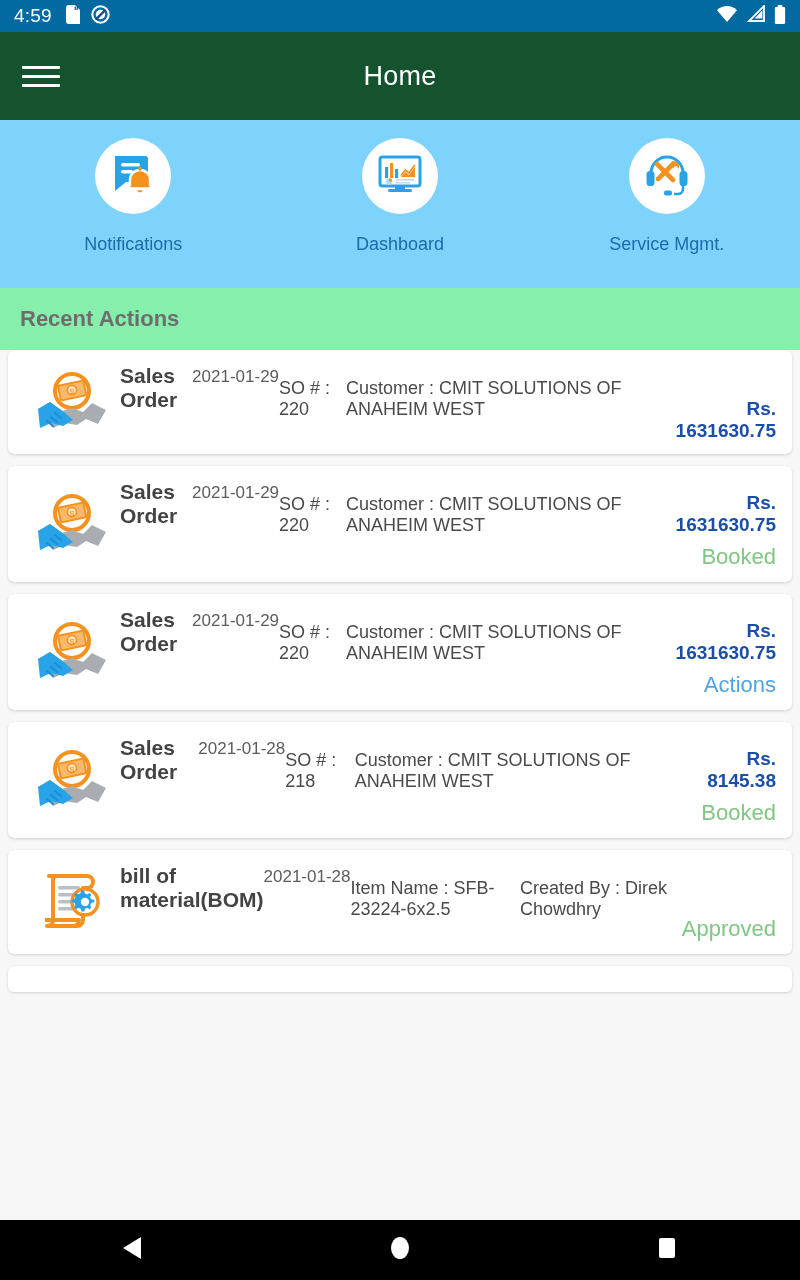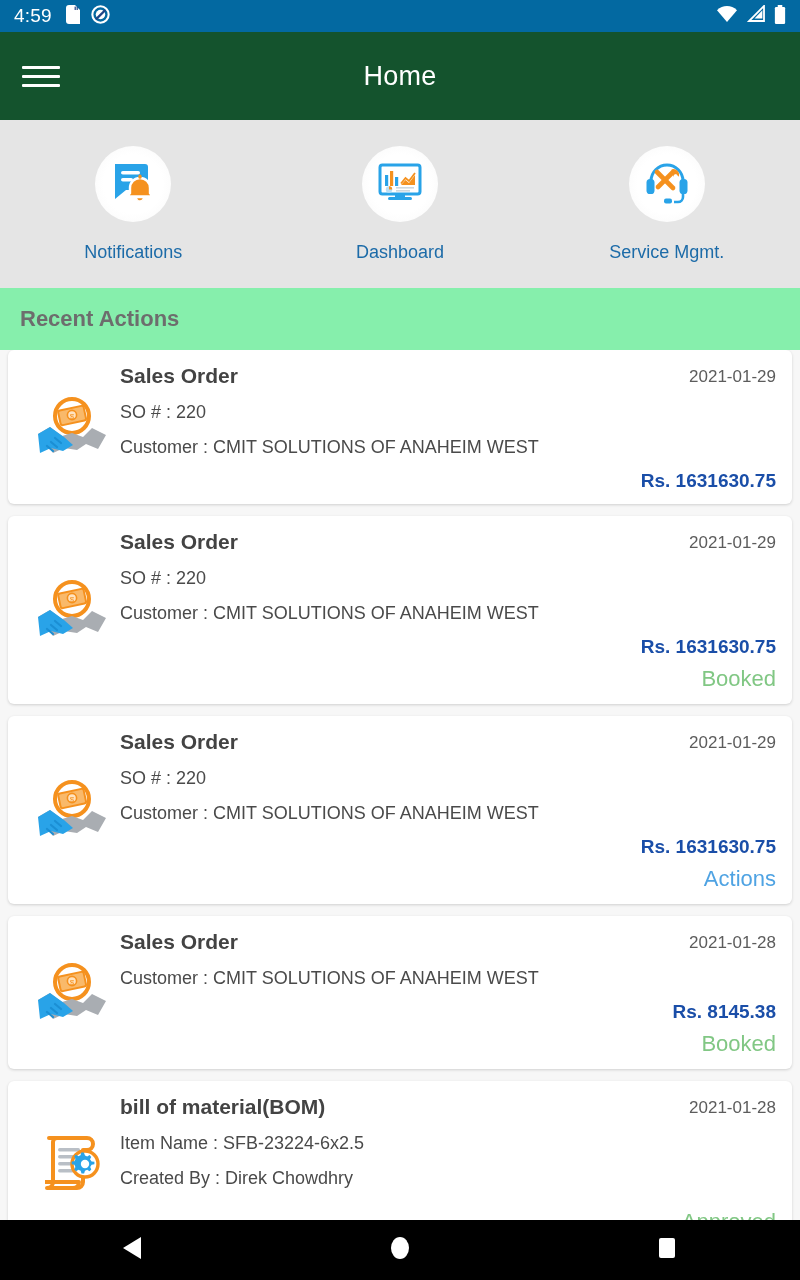--- a/index.html
+++ b/index.html
@@ -30,22 +30,22 @@
   }
   .menu-btn { width: 60px; margin-left: 22px; display: flex; flex-direction: column; gap: 6px; cursor: pointer; }
   .menu-btn i { display: block; width: 38px; height: 3px; background: #fff; border-radius: 1px; }
   .app-title {
     position: absolute; left: 0; right: 0; text-align: center;
     font-size: 27px; font-weight: 400; letter-spacing: .3px; pointer-events: none;
   }
 
   
   .quick-actions {
-    background: #e5e5e5; display: flex; flex: 0 0 168px;
-    align-items: flex-start; padding-top: 26px;
+    background: #7dd3fc; display: flex; flex: 0 0 168px;
+    align-items: flex-start; padding-top: 18px;
   }
   .qa-item { flex: 1; display: flex; flex-direction: column; align-items: center; cursor: pointer; }
   .qa-circle {
     width: 76px; height: 76px; border-radius: 50%;
     background: radial-gradient(circle at 50% 50%, #ffffff 55%, #fbfbfb 78%, #f7f7f7 100%);
     display: flex; align-items: center; justify-content: center;
   }
   .qa-label { margin-top: 20px; font-size: 18px; color: #1c6ba8; }
 
   
@@ -57,21 +57,21 @@
 
   
   .card-list { flex: 1 1 auto; overflow: hidden; padding: 0 8px; background: #f7f7f7; }
   .card {
     background: #ffffff; border-radius: 6px; margin-bottom: 12px;
     box-shadow: 0 1px 3px rgba(0,0,0,.16);
     display: flex; padding: 14px 16px 12px 16px; position: relative;
     cursor: pointer;
   }
   .card-icon { width: 96px; flex: 0 0 96px; display: flex; align-items: center; justify-content: center; }
-  .card-body { flex: 1 1 auto; min-width: 0; display: flex; flex-direction: column; }
+  .card-body { flex: 1 1 auto; min-width: 0; display: flex; }
   .card-row-top { display: flex; align-items: flex-start; }
   .card-title { font-size: 21px; font-weight: bold; color: #434343; flex: 1 1 auto; }
   .card-date { font-size: 17px; color: #5c5c5c; white-space: nowrap; padding-top: 3px; text-align: right; }
   .card-line { font-size: 18px; color: #4a4a4a; margin-top: 14px; }
   .card-foot { margin-top: auto; text-align: right; padding-top: 12px; }
   .card-amount { font-size: 19px; font-weight: bold; color: #1a4ea8; }
   .card-status { font-size: 22px; margin-top: 8px; }
   .status-booked { color: #81c784; }
   .status-approved { color: #81c784; }
   .status-submit { color: #4fa3e3; }
@@ -286,20 +286,21 @@
               <path d="M3 45l12-7 12 9 10-3 11 4 9-9 14 7-8 14-12-5-9 6-13-2-11 5z" fill="#a9adb2"></path>
               <path d="M3 45l12-7 14 10 9 8-10 6-12-3-11 5z" fill="#29a3e8"></path>
               <path d="M12 57l6 5m-2-9l6 5m-2-9l6 5" stroke="#1b8fd4" stroke-width="2.2" stroke-linecap="round"></path>
             </svg></span>
         </div>
         <div class="card-body">
           <div class="card-row-top">
             <div class="card-title">Sales Order</div>
             <div class="card-date">2021-01-28</div>
           </div>
+          <div class="card-line">SO # : 218</div>
           <div class="card-line">Customer : CMIT SOLUTIONS OF ANAHEIM WEST</div>
           <div class="card-foot">
             <div class="card-amount">Rs. 8145.38</div>
             <div class="card-status status-booked">Booked</div>
           </div>
         </div>
       </div>
       <div class="card">
         <div class="card-icon">
           <span><svg width="74" height="74" viewBox="0 0 74 74">

